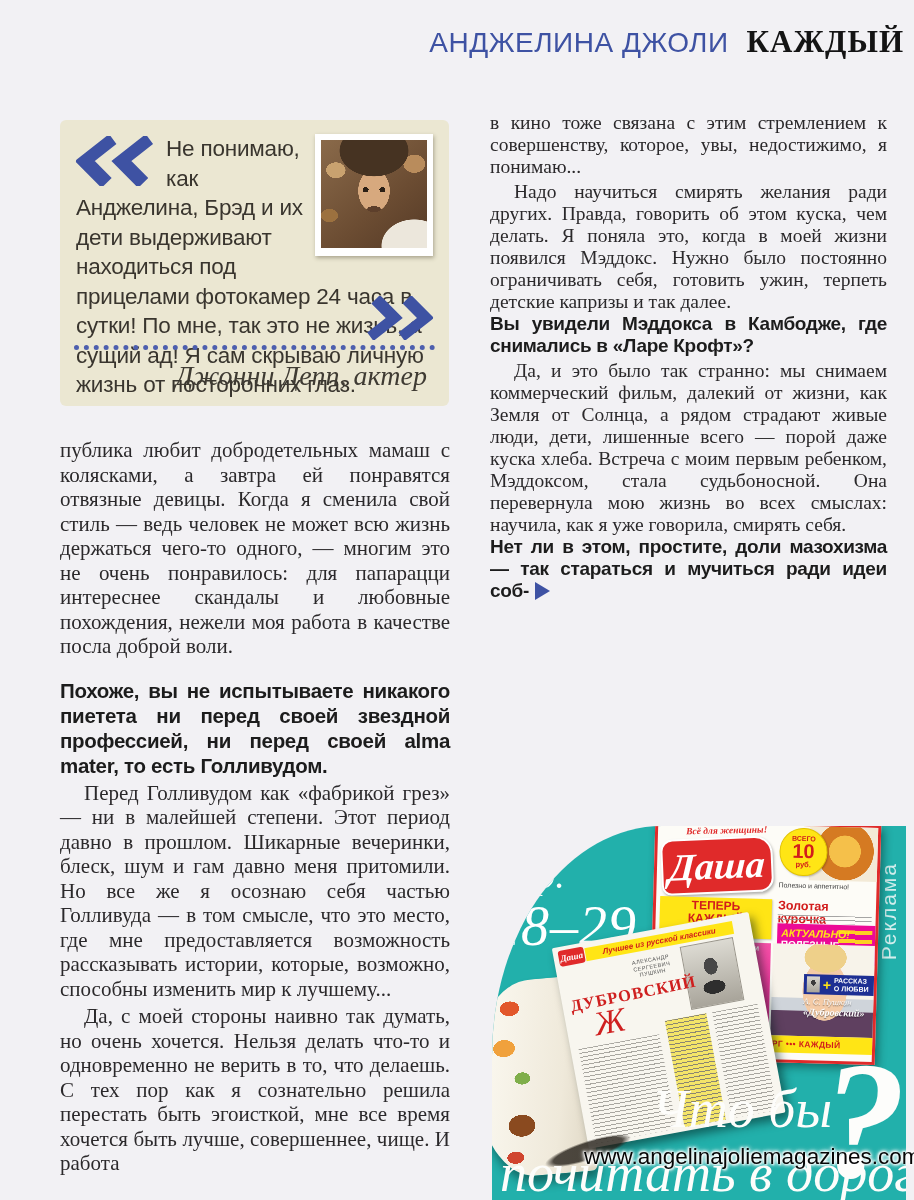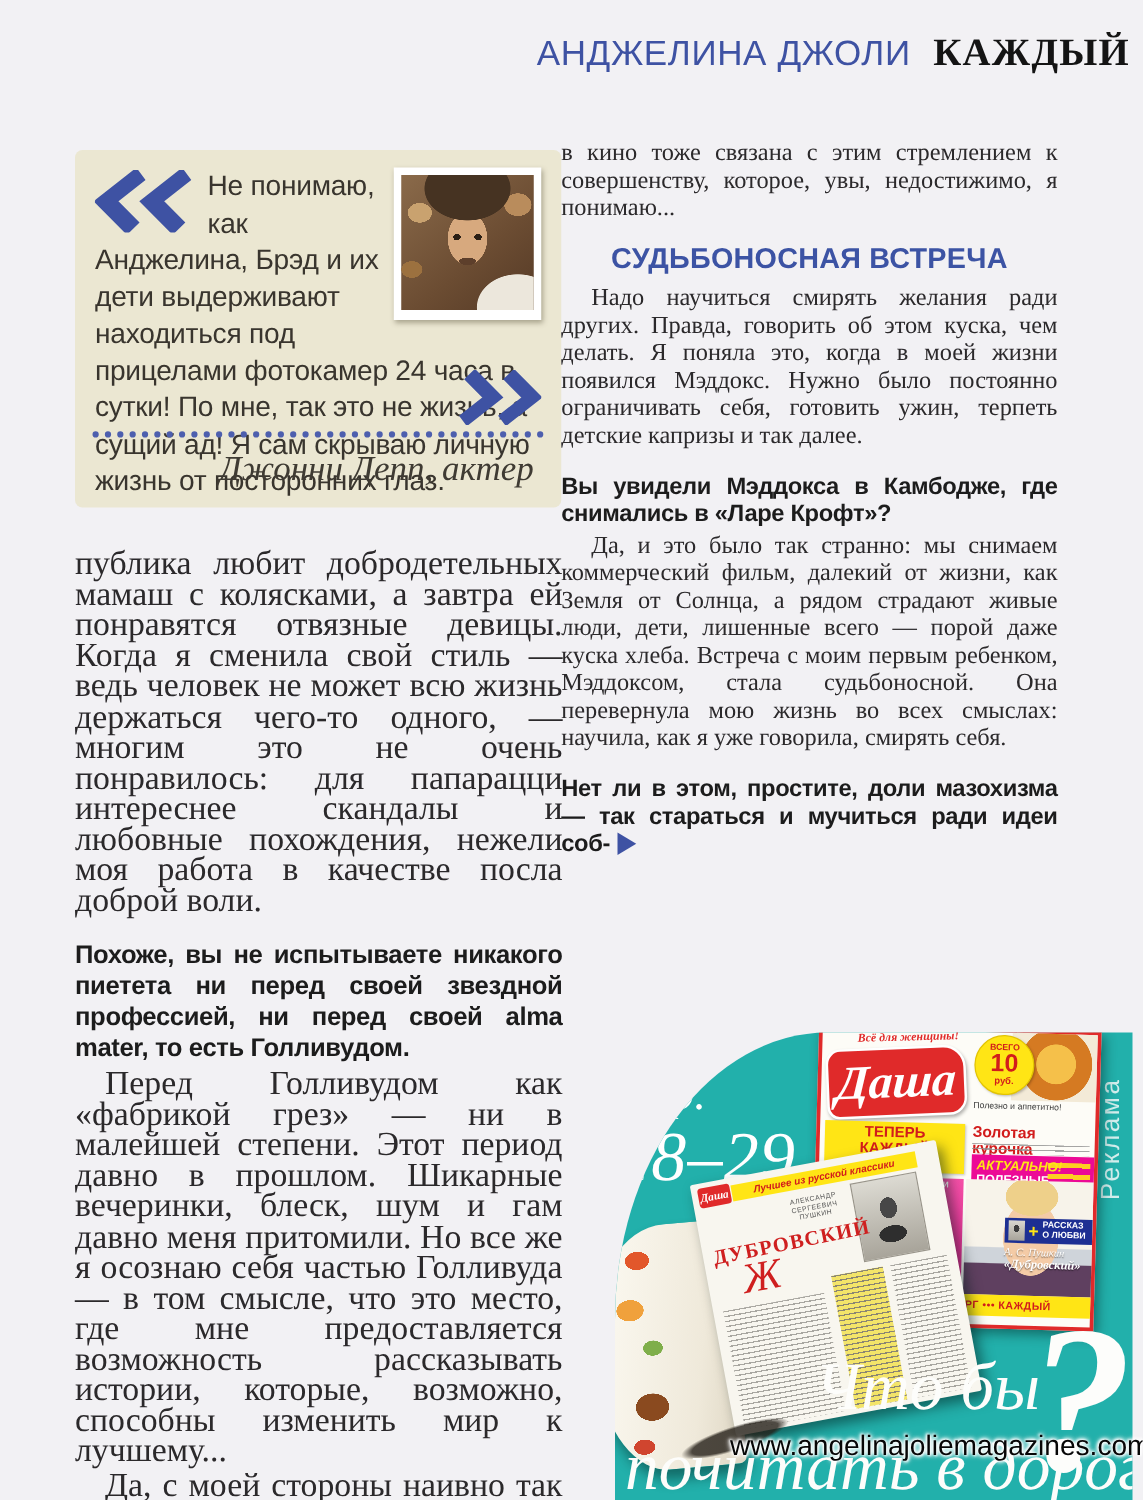--- a/index.html
+++ b/index.html
@@ -56,33 +56,33 @@
     border-bottom:5px dotted #4d5fae;
   }
   .qattr{
     position:absolute;right:22px;bottom:14px;
     font-family:"Liberation Serif",serif;font-style:italic;font-size:28px;color:#3f3b33;
   }
 
   
   .col{position:absolute;color:#2b292b;}
   .col-left{left:60px;top:438px;width:390px;}
-  .col-right{left:449px;top:112px;width:397px;}
+  .col-right{left:490px;top:112px;width:397px;}
   .serif-p{
     font-family:"Liberation Serif",serif;text-align:justify;margin:0;
   }
-  .col-left .serif-p{font-size:27px;line-height:24.5px;}
+  .col-left .serif-p{font-size:21px;line-height:24.5px;}
   .col-right .serif-p{font-size:19.5px;line-height:22px;}
   .indent{text-indent:24px;}
   .bold-q{
     font-family:"Liberation Sans",sans-serif;font-weight:700;text-align:justify;margin:0;
     color:#1c1c1c;letter-spacing:-.3px;
   }
   .col-left .bold-q{font-size:20.5px;line-height:25px;margin-top:19px;}
-  .col-right .bold-q{font-size:19px;line-height:22px;margin-top:19px;}
+  .col-right .bold-q{font-size:19px;line-height:22px;}
   .col-left .serif-p.after-q,.col-right .serif-p.after-q{margin-top:3px;}
   .sec-heading{
     font-family:"Liberation Sans",sans-serif;font-weight:700;font-size:23px;color:#3c53a4;
     text-align:center;margin:15px 0 8px 0;letter-spacing:.2px;
   }
   .q-with-arrow{position:relative;}
   .cont-arrow{
     display:inline-block;width:0;height:0;margin-left:6px;
     border-left:15px solid #3e52a3;border-top:9px solid transparent;border-bottom:9px solid transparent;
     vertical-align:-3px;
@@ -287,21 +287,20 @@
 
 <div class="col col-left">
   <p class="serif-p">публика любит добродетельных мамаш с колясками, а завтра ей понравятся отвязные девицы. Когда я сменила свой стиль — ведь человек не может всю жизнь держаться чего-то одного, — многим это не очень понравилось: для папарацци интереснее скандалы и любовные похождения, нежели моя работа в качестве посла доброй воли.</p>
   <p class="bold-q">Похоже, вы не испытываете никакого пиетета ни перед своей звездной профессией, ни перед своей alma mater, то есть Голливудом.</p>
   <p class="serif-p indent after-q">Перед Голливудом как «фабрикой грез» — ни в малейшей степени. Этот период давно в прошлом. Шикарные вечеринки, блеск, шум и гам давно меня притомили. Но все же я осознаю себя частью Голливуда — в том смысле, что это место, где мне предоставляется возможность рассказывать истории, которые, возможно, способны изменить мир к лучшему...</p>
   <p class="serif-p indent after-q">Да, с моей стороны наивно так думать, но очень хочется. Нельзя делать что-то и одновременно не верить в то, что делаешь. С тех пор как я сознательно решила перестать быть эгоисткой, мне все время хочется быть лучше, совершеннее, чище. И работа</p>
 </div>
 
 <div class="col col-right">
   <p class="serif-p">в кино тоже связана с этим стремлением к совершенству, которое, увы, недостижимо, я понимаю...</p>
-  <div class="sec-heading">СУДЬБОНОСНАЯ ВСТРЕЧА</div>
   <p class="serif-p indent after-q">Надо научиться смирять желания ради других. Правда, говорить об этом куска, чем делать. Я поняла это, когда в моей жизни появился Мэддокс. Нужно было постоянно ограничивать себя, готовить ужин, терпеть детские капризы и так далее.</p>
   <p class="bold-q">Вы увидели Мэддокса в Камбодже, где снимались в «Ларе Крофт»?</p>
   <p class="serif-p indent after-q">Да, и это было так странно: мы снимаем коммерческий фильм, далекий от жизни, как Земля от Солнца, а рядом страдают живые люди, дети, лишенные всего — порой даже куска хлеба. Встреча с моим первым ребенком, Мэддоксом, стала судьбоносной. Она перевернула мою жизнь во всех смыслах: научила, как я уже говорила, смирять себя.</p>
   <p class="bold-q q-with-arrow"><span>Нет ли в этом, простите, доли мазохизма — так стараться и мучиться ради идеи соб-</span><span class="cont-arrow"></span></p>
 </div>
 
 <div class="ad">
   <div class="reklama">Реклама</div>
 
   <div class="page-ref">

